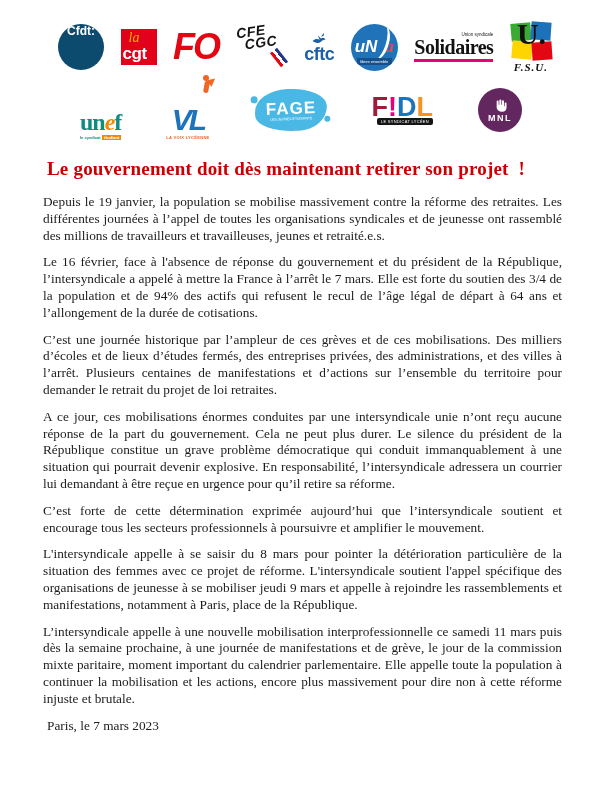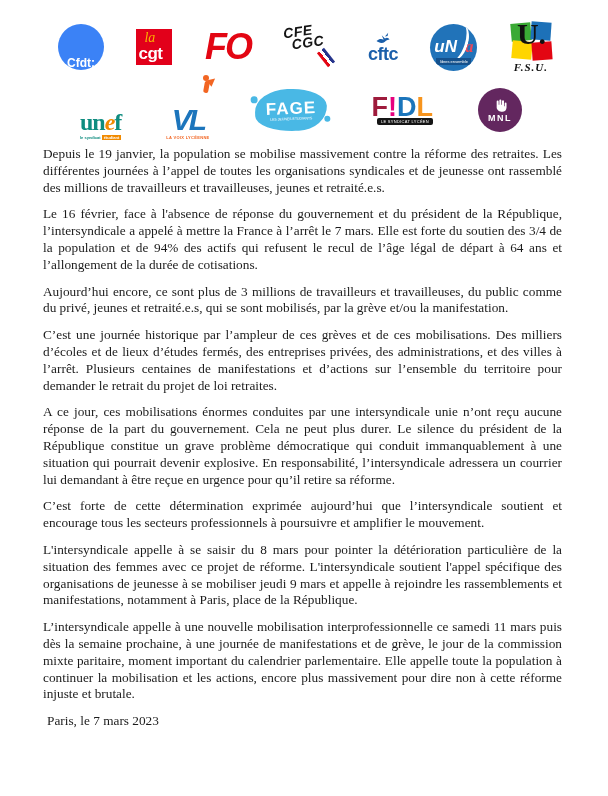--- a/index.html
+++ b/index.html
@@ -10,22 +10,22 @@
     overflow:hidden;
   }
   
   .logos-row1 { display:flex; align-items:center; justify-content:space-between;
     padding:20px 56px 0 58px; height:74px; }
   .logos-row2 { display:flex; align-items:center; justify-content:space-between;
     padding:14px 86px 0 80px; height:58px; }
   .logo { display:flex; flex-direction:column; align-items:center; justify-content:center; }
 
   
-  .cfdt-circle { width:46px; height:46px; border-radius:50%; background:#3b82f6;
-    display:flex; align-items:flex-end; justify-content:center; }
+  .cfdt-circle { width:46px; height:46px; border-radius:50%; background:#0c4a6e;
+    display:flex; align-items:flex-start; justify-content:center; }
   .cfdt-text { color:#fff; font-weight:bold; font-size:12px; font-family:"Liberation Sans",sans-serif; }
 
   
   .cgt-box { position:relative; width:36px; height:36px; background:#E2001A; }
   .cgt-la { position:absolute; top:1px; left:8px; color:#F9B000; font-style:italic;
     font-family:"Liberation Serif",serif; font-size:14px; }
   .cgt-text { position:absolute; bottom:1px; left:2px; color:#fff; font-weight:bold;
     font-size:17px; font-family:"Liberation Sans",sans-serif; letter-spacing:-0.5px; }
 
   
@@ -181,20 +181,25 @@
 
     <div class="logo">
       <div class="unsa-circle">
         <div class="unsa-s"></div>
         <span class="unsa-un">uN</span>
         <span class="unsa-a">a</span>
         <div class="unsa-banner">libres ensemble</div>
       </div>
     </div>
 
+    <div class="logo solid-box">
+      <span class="solid-small">Union syndicale</span>
+      <span class="solid-text">Solidaires</span>
+      <div class="solid-bar"></div>
+    </div>
 
     <div class="logo fsu-box">
       <div class="fsu-grid">
         <div class="fsu-sq fsu-tl"></div>
         <div class="fsu-sq fsu-tr"></div>
         <div class="fsu-sq fsu-bl"></div>
         <div class="fsu-sq fsu-br"></div>
         <span class="fsu-u">U.</span>
       </div>
       <span class="fsu-text">F.S.U.</span>
@@ -235,25 +240,25 @@
       <div class="mnl-circle">
         <svg width="16" height="15" viewBox="0 0 24 22">
           <path fill="#ffffff" d="M7 11 V5 a1.5 1.5 0 0 1 3 0 v5 h1 V3.5 a1.5 1.5 0 0 1 3 0 V10 h1 V4.5 a1.5 1.5 0 0 1 3 0 V12 h1 V8 a1.4 1.4 0 0 1 2.8 0 v6 c0 4-2.8 6.5-6.4 6.5 S7 18 7 14 Z"></path>
         </svg>
         <span class="mnl-text">MNL</span>
       </div>
     </div>
 
   </div>
 
+  <h1 class="doc-title">Le gouvernement doit dès maintenant retirer son projet  !</h1>
 
   <div class="doc-body">
     <p>Depuis le 19 janvier, la population se mobilise massivement contre la réforme des retraites. Les différentes journées à l’appel de toutes les organisations syndicales et de jeunesse ont rassemblé des millions de travailleurs et travailleuses, jeunes et retraité.e.s.</p>
     <p>Le 16 février, face à l'absence de réponse du gouvernement et du président de la République, l’intersyndicale a appelé à mettre la France à l’arrêt le 7 mars. Elle est forte du soutien des 3/4 de la population et de 94% des actifs qui refusent le recul de l’âge légal de départ à 64 ans et l’allongement de la durée de cotisations.</p>
-    <p>Aujourd’hui encore, ce sont plus de 3 millions de travailleurs et travailleuses, du public comme du privé, jeunes et retraité.e.s, qui se sont mobilisés, par la grève et/ou la manifestation.</p>
     <p>C’est une journée historique par l’ampleur de ces grèves et de ces mobilisations. Des milliers d’écoles et de lieux  d’études fermés, des entreprises privées,  des administrations, et des villes à l’arrêt. Plusieurs centaines de manifestations et d’actions sur l’ensemble du territoire pour demander le retrait du projet de loi retraites.</p>
     <p>A ce jour, ces mobilisations énormes conduites par une intersyndicale unie n’ont reçu aucune réponse de la part du gouvernement. Cela ne peut plus durer. Le silence du président de la République constitue un grave problème démocratique qui conduit immanquablement à une situation qui pourrait devenir explosive. En responsabilité, l’intersyndicale adressera un courrier lui demandant à être reçue en urgence pour qu’il retire sa réforme.</p>
     <p>C’est forte de cette détermination exprimée aujourd’hui que l’intersyndicale soutient et encourage tous les secteurs professionnels à poursuivre et amplifier le mouvement.</p>
     <p>L'intersyndicale appelle à se saisir du 8 mars pour pointer la détérioration particulière de la situation des femmes avec ce projet de réforme. L'intersyndicale soutient l'appel spécifique des organisations de jeunesse à se mobiliser jeudi 9 mars et appelle à rejoindre les rassemblements et manifestations, notamment à Paris, place de la République.</p>
     <p>L’intersyndicale appelle à une nouvelle mobilisation interprofessionnelle ce samedi 11 mars puis dès la semaine prochaine, à une journée de manifestations et de grève, le jour de la commission mixte paritaire, moment important du calendrier parlementaire. Elle appelle toute la population à continuer la mobilisation et les actions, encore plus massivement pour dire non à cette réforme injuste et brutale.</p>
   </div>
 
   <div class="doc-date">Paris, le 7 mars 2023</div>
 
 </div>

